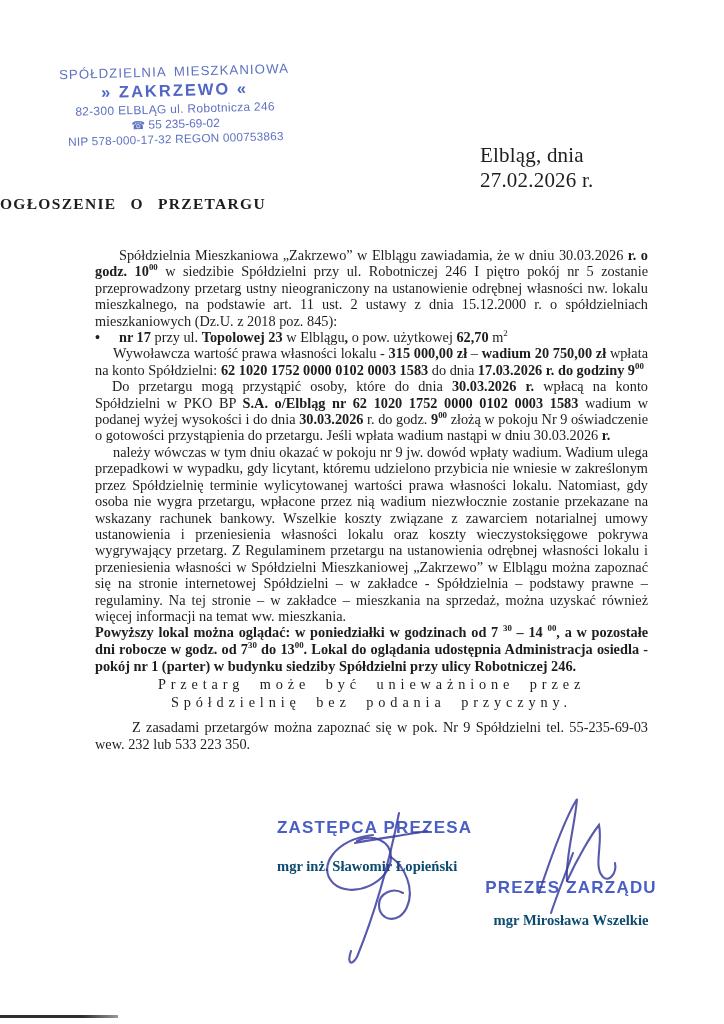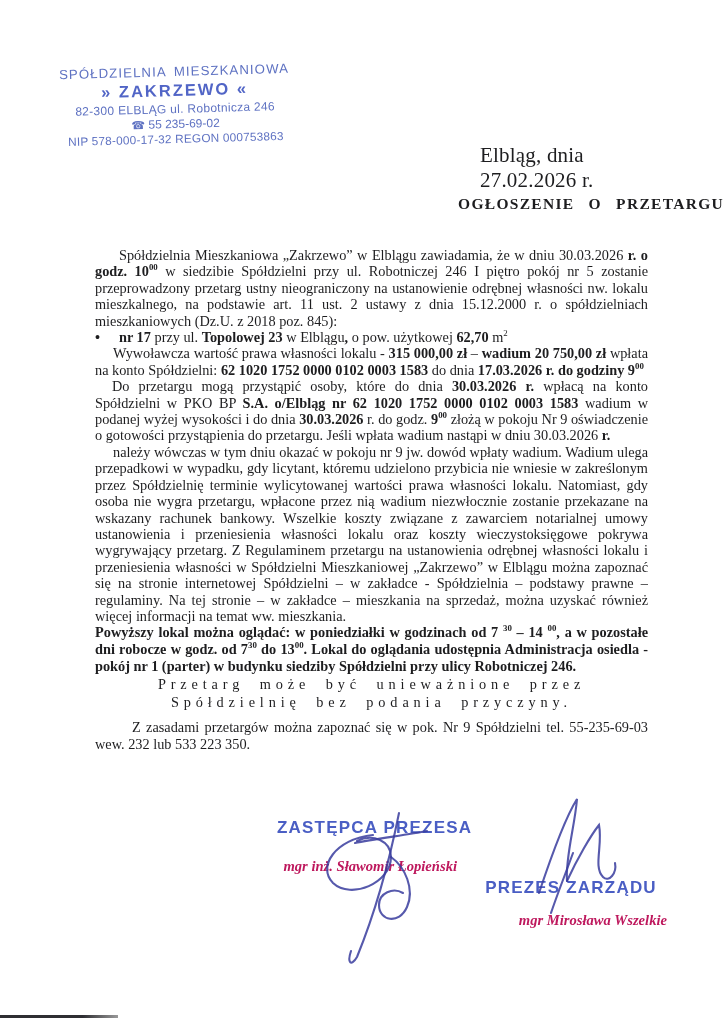--- a/index.html
+++ b/index.html
@@ -30,21 +30,21 @@
   .stamp .s5{font-size:11.8px;margin-top:1px;letter-spacing:.2px;}
   .stamp .phone-ic{font-family:"DejaVu Sans",sans-serif;font-size:11px;}
 
   
   .dateline{
     position:absolute;left:480px;top:143px;width:170px;
     font-size:21px;letter-spacing:.2px;
   }
   .title{
     position:absolute;left:0;top:195px;width:724px;margin:0;
-    text-align:right;font-size:15.5px;font-weight:bold;
+    text-align:left;font-size:15.5px;font-weight:bold;
     letter-spacing:1.3px;word-spacing:9px;
   }
 
   
   .body{
     position:absolute;left:95px;top:247px;width:553px;
     font-size:14.3px;line-height:16.4px;text-align:justify;
   }
   .body p{margin:0;}
   .b{font-weight:bold;}
@@ -65,22 +65,22 @@
 
   
   .sig{position:absolute;text-align:center;color:#4a5ec4;}
   .sig-left{left:277px;top:818px;width:180px;}
   .sig-right{left:475px;top:830px;width:192px;margin-top:48px;}
   .sig-title{
     font-family:"Liberation Sans","DejaVu Sans",sans-serif;
     font-weight:bold;font-size:17px;letter-spacing:1.2px;white-space:nowrap;
   }
   .sig-name{
-    margin-top:20px;font-style:italic;font-weight:bold;font-size:14.6px;
-    color:#be185d;white-space:nowrap;text-align:right;
+    margin-top:20px;font-weight:bold;font-size:14.6px;
+    color:#0c4a6e;white-space:nowrap;
   }
   .sig-right .sig-name{margin-top:14px;}
   .hw{position:absolute;pointer-events:none;}
   .hw path{fill:none;stroke:#383c9e;stroke-width:2.1;stroke-linecap:round;opacity:.85;}
   .hw-left{left:295px;top:805px;}
   .hw-right{left:515px;top:793px;}
 
   
   .scan-edge{
     position:absolute;left:0;top:1015px;width:118px;height:3px;

